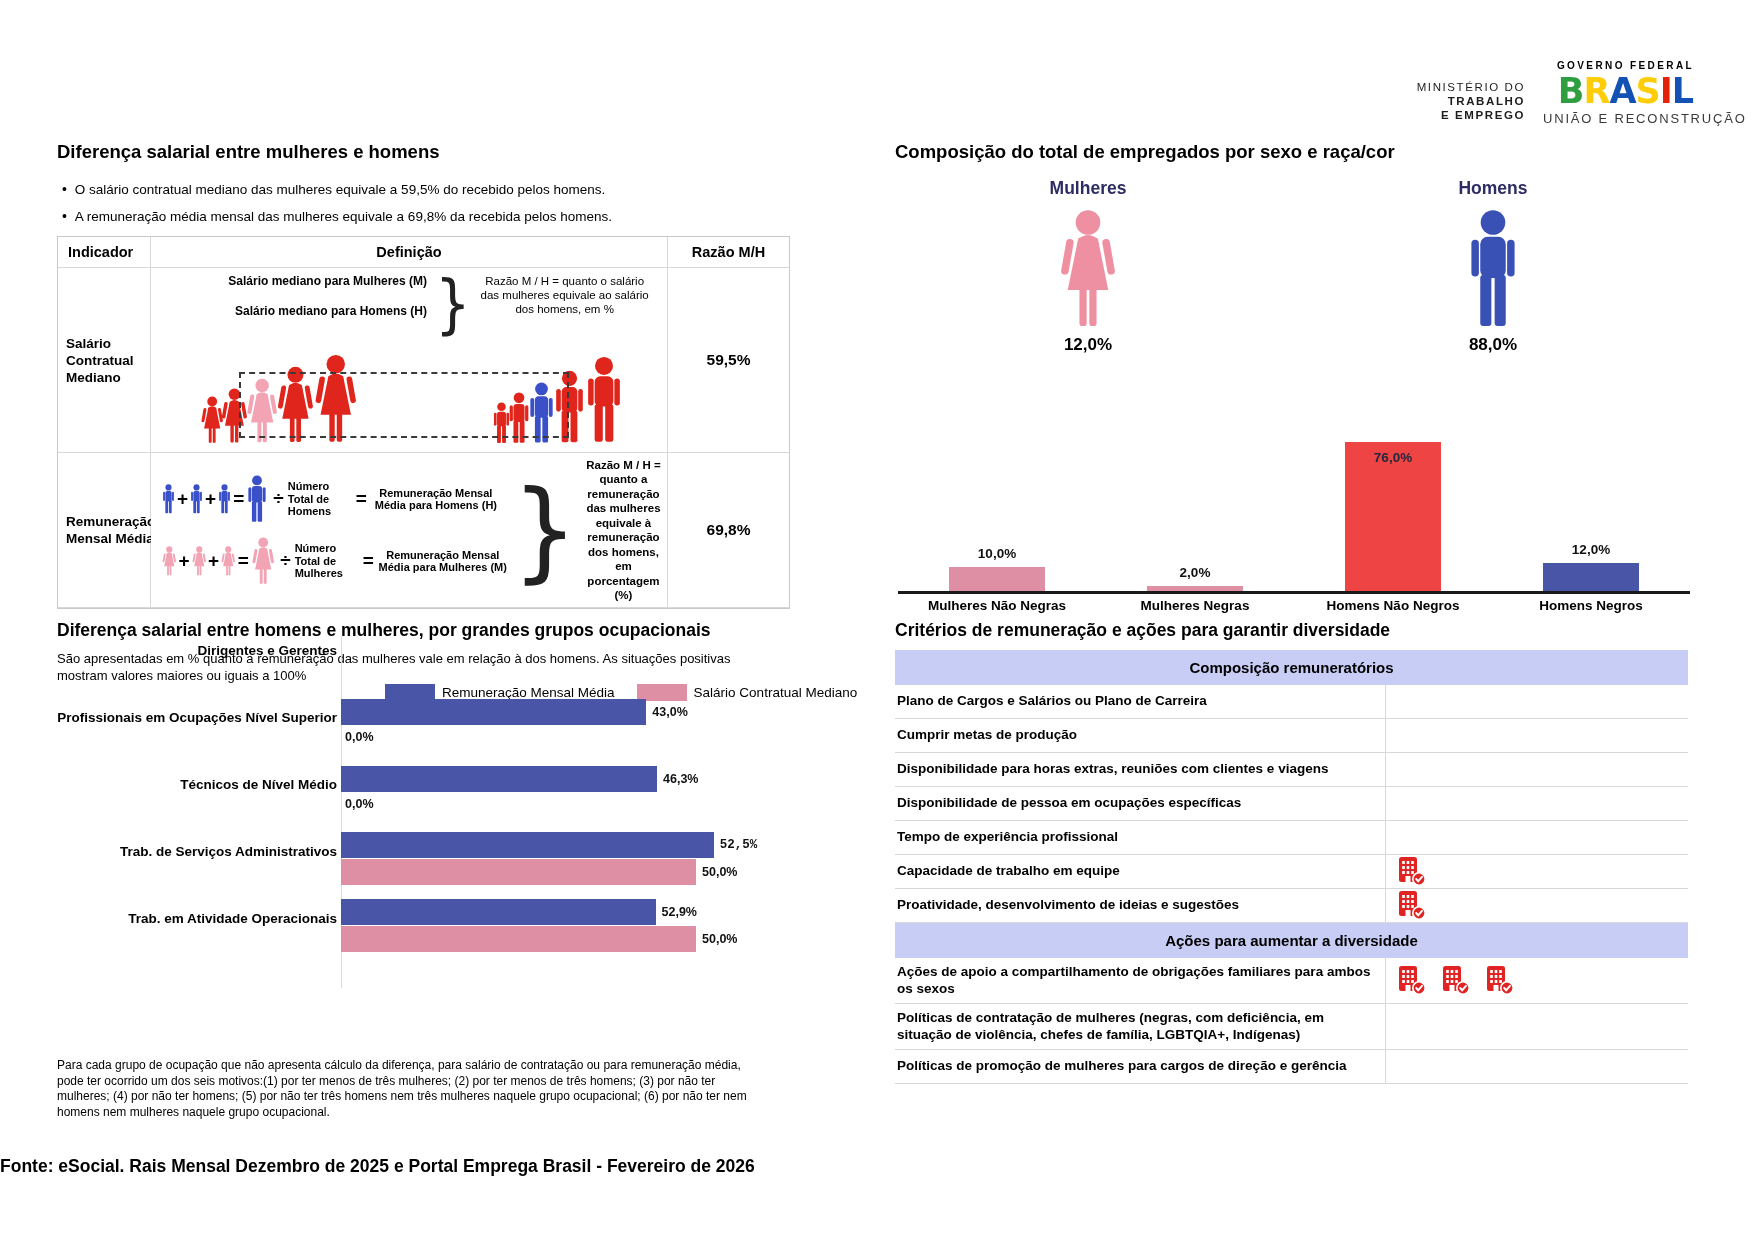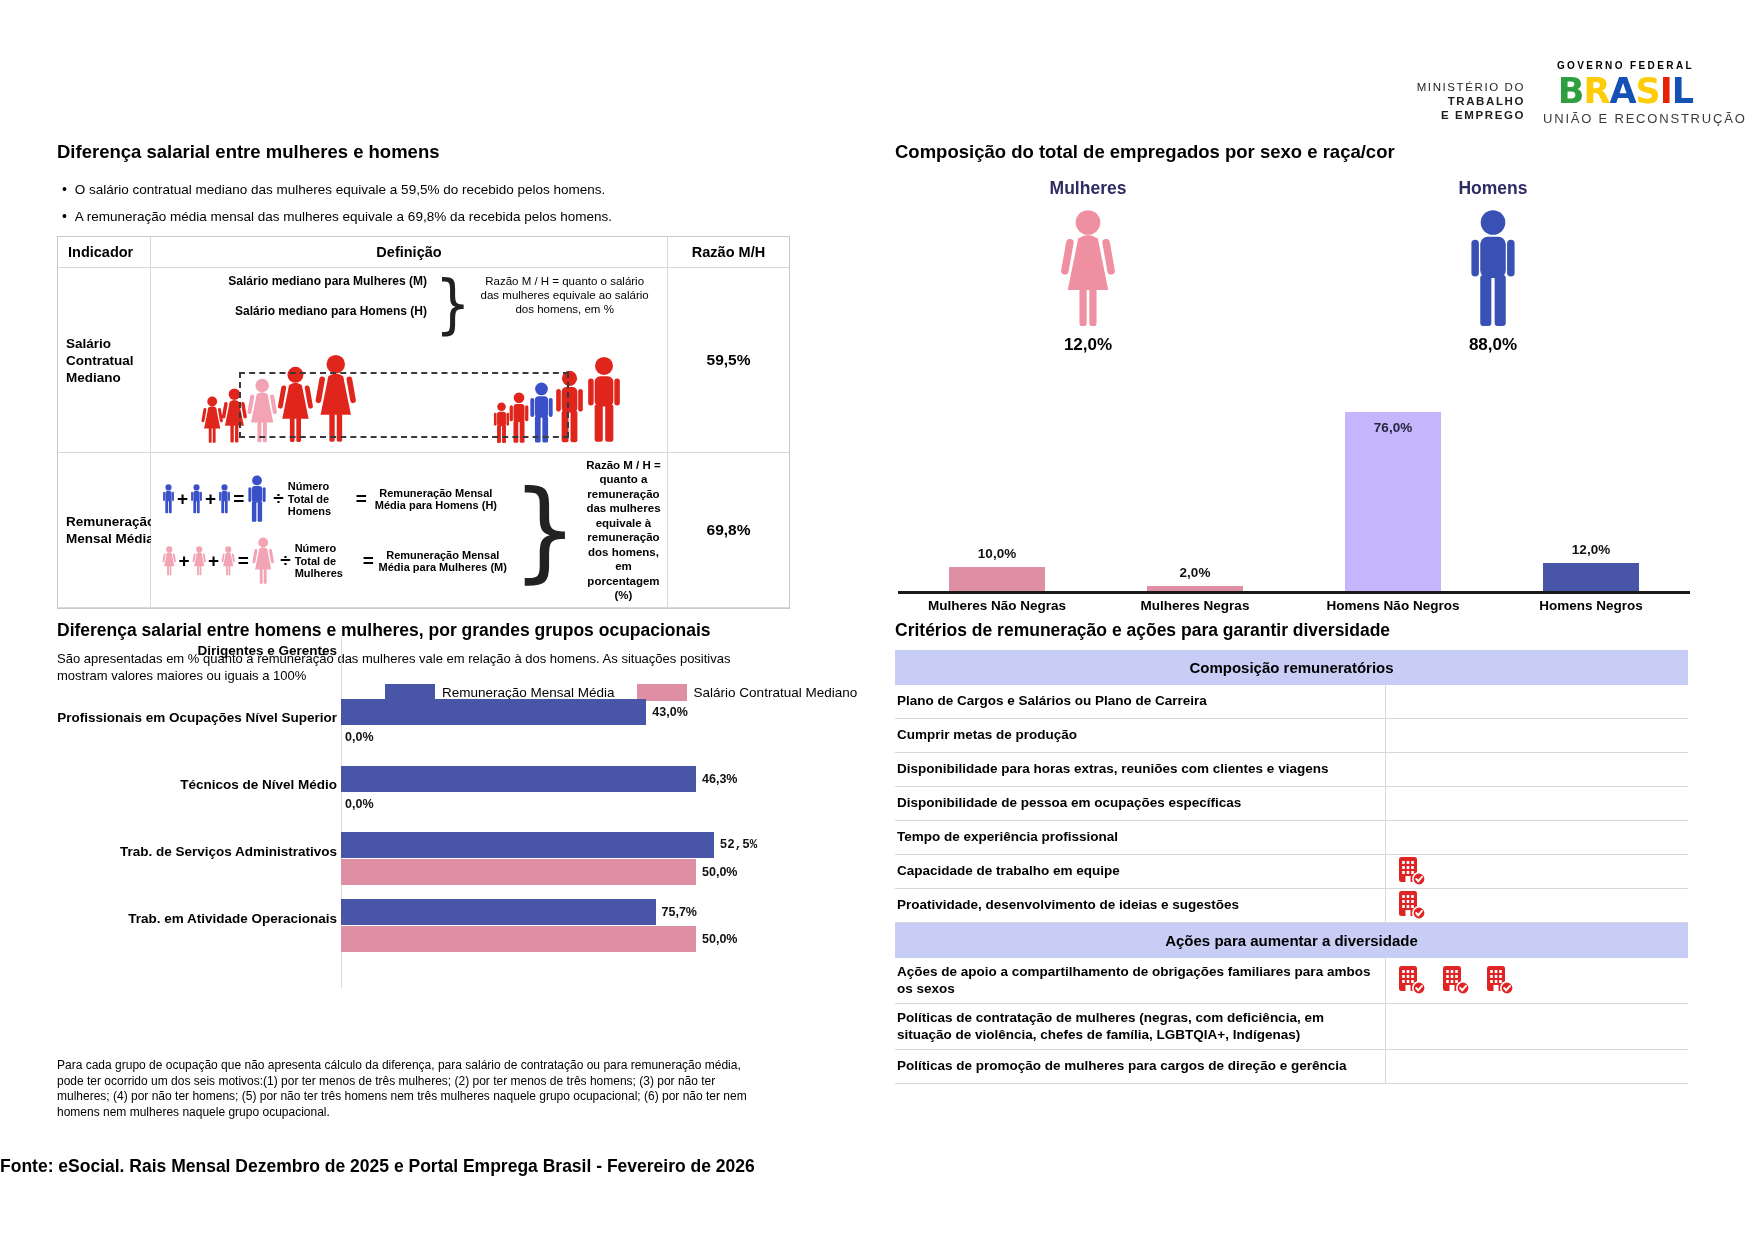--- a/index.html
+++ b/index.html
@@ -399,21 +399,21 @@
   <div class="vchart" id="vchart">
       <div class="vslot" style="left: 0px;">
         <div class="vval" style="bottom: 29.6364px; color: rgb(17, 17, 17);">10,0%</div>
         <div class="vbar" style="height: 23.6364px; background: rgb(222, 143, 163);"></div>
       </div>
       <div class="vslot" style="left: 198px;">
         <div class="vval" style="bottom: 10.7273px; color: rgb(17, 17, 17);">2,0%</div>
         <div class="vbar" style="height: 4.72727px; background: rgb(222, 143, 163);"></div>
       </div>
       <div class="vslot" style="left: 396px;">
-        <div class="vbar" style="height: 179px; background: #c4b5fd;">
+        <div class="vbar" style="height: 149px; background: #ef4444;">
           <div class="vval" style="top: 8px; color: rgb(38, 38, 62);">76,0%</div>
         </div>
       </div>
       <div class="vslot" style="left: 594px;">
         <div class="vval" style="bottom: 34.3636px; color: rgb(17, 17, 17);">12,0%</div>
         <div class="vbar" style="height: 28.3636px; background: rgb(73, 86, 168);"></div>
       </div>
     </div>
   <div class="vlabels" id="vlabels">
       <div>Mulheres Não Negras</div>
@@ -445,42 +445,42 @@
         <div class="hbars">
           <div class="hbar" style="top: 14px; width: 305.3px; background: rgb(73, 86, 168);">
             <span class="hval">43,0%</span>
           </div>
           <span class="hzero" style="top: 45px;">0,0%</span>
         </div>
       </div>
       <div class="hrow" style="top: 133.6px; height: 66.8px;">
         <div class="hlabel">Técnicos de Nível Médio</div>
         <div class="hbars">
-          <div class="hbar" style="top: 14px; width: 355px; background: rgb(73, 86, 168);">
+          <div class="hbar" style="top: 14px; width: 316px; background: rgb(73, 86, 168);">
             <span class="hval">46,3%</span>
           </div>
           <span class="hzero" style="top: 45px;">0,0%</span>
         </div>
       </div>
       <div class="hrow" style="top: 200.4px; height: 66.8px;">
         <div class="hlabel">Trab. de Serviços Administrativos</div>
         <div class="hbars">
           <div class="hbar" style="top: 14px; width: 372.75px; background: rgb(73, 86, 168); font-family: Liberation Mono, monospace;">
             <span class="hval">52,5%</span>
           </div>
           <div class="hbar" style="top: 41px; width: 355px; background: rgb(222, 143, 163);">
             <span class="hval">50,0%</span>
           </div>
         </div>
       </div>
       <div class="hrow" style="top: 267.2px; height: 66.8px;">
         <div class="hlabel">Trab. em Atividade Operacionais</div>
         <div class="hbars">
           <div class="hbar" style="top: 14px; width: 314.53px; background: rgb(73, 86, 168);">
-            <span class="hval">75,7%</span>
+            <span class="hval">52,9%</span>
           </div>
           <div class="hbar" style="top: 41px; width: 355px; background: rgb(222, 143, 163);">
             <span class="hval">50,0%</span>
           </div>
         </div>
       </div>
     </div>
   <div class="occ-foot">Para cada grupo de ocupação que não apresenta cálculo da diferença, para salário de contratação ou para remuneração média, pode ter ocorrido um dos seis motivos:(1) por ter menos de três mulheres; (2) por ter menos de três homens; (3) por não ter mulheres; (4) por não ter homens; (5) por não ter três homens nem três mulheres naquele grupo ocupacional; (6) por não ter nem homens nem mulheres naquele grupo ocupacional.</div>
 
   <div class="sec-title" style="left:895px;top:620px;font-size:17.5px">Critérios de remuneração e ações para garantir diversidade</div>

